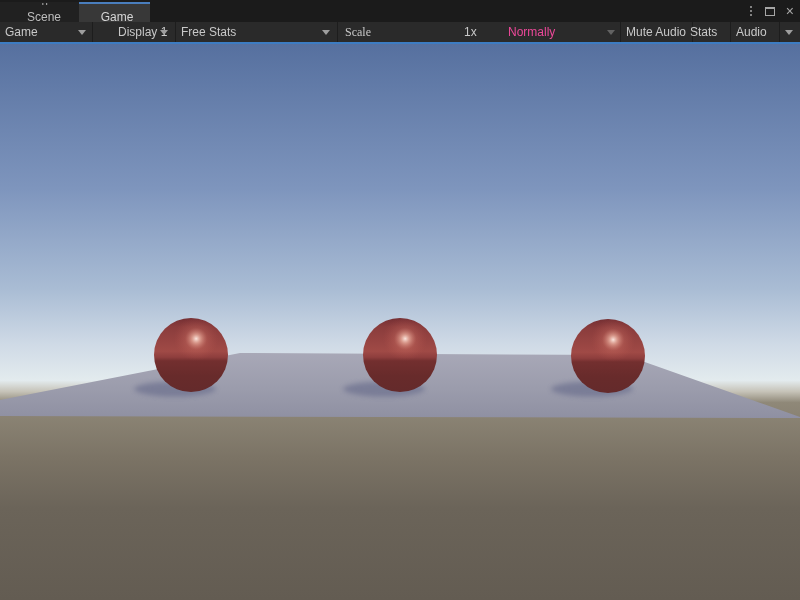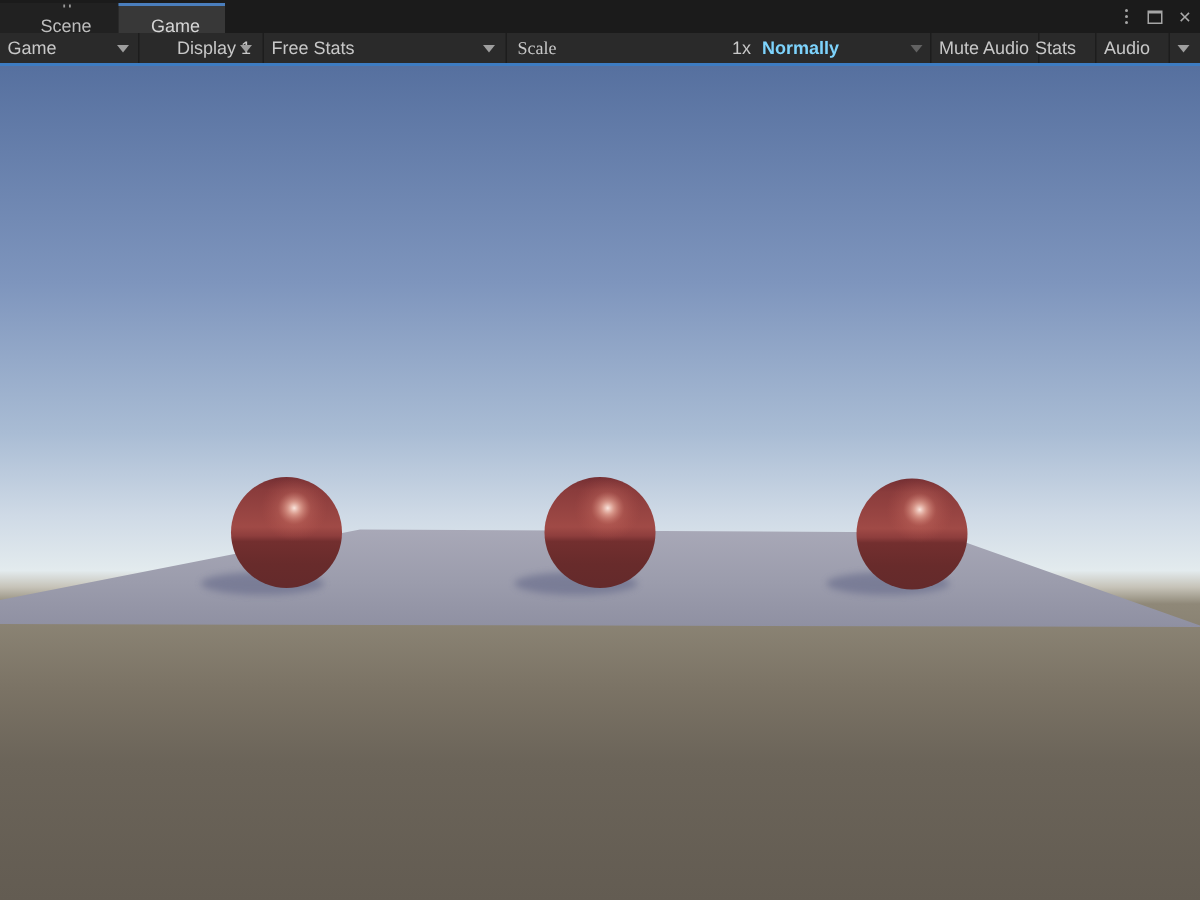--- a/index.html
+++ b/index.html
@@ -21,21 +21,21 @@
 
   
   .toolbar{position:absolute;left:0;top:22px;width:800px;height:20px;background:#2a2a2a;
            font-size:12px;color:#c8c8c8;}
   .accent-line{position:absolute;left:0;top:42px;width:800px;height:2px;background:#3d7cc2;}
   .titem{position:absolute;top:0;height:20px;display:flex;align-items:center;}
   .tsep{position:absolute;top:0;width:1px;height:20px;background:#1d1d1d;}
   .chev{width:0;height:0;border-left:4px solid transparent;border-right:4px solid transparent;
         border-top:5px solid #9e9e9e;}
   .chev.dim{border-top-color:#626262;}
-  .dim-text{color:#7dd3fc;font-weight:bold;}
+  .dim-text{color:#ec4899;}
   .slider-track{position:absolute;left:383px;top:31px;width:75px;height:2px;background:#606060;border-radius:1px;}
   .slider-knob{position:absolute;left:384px;top:25px;width:12px;height:12px;border-radius:50%;background:#9d9d9d;}
 
   
   .viewport{position:absolute;left:0;top:44px;width:800px;height:556px;}
   svg{display:block;}
 </style>
 </head>
 <body>
 
@@ -93,21 +93,21 @@
       <span>Free Stats</span>
     </div>
     <span class="chev" style="position:absolute;left:322px;top:8px;"></span>
     <div class="tsep" style="left:337px;"></div>
 
     <div class="titem" style="left:345px;font-family:Liberation Serif, serif;">
       <span>Scale</span>
     </div>
     <div class="slider-track"></div>
     <div class="slider-knob"></div>
-    <div class="titem" style="left:464px;margin-left:24px;">
+    <div class="titem" style="left:464px;">
       <span>1x</span>
     </div>
 
     <div class="titem dim-text" style="left:508px;">
       <span>Normally</span>
     </div>
     <span class="chev dim" style="position:absolute;left:607px;top:8px;"></span>
     <div class="tsep" style="left:620px;"></div>
 
     <div class="titem" style="left:626px;justify-content:flex-end;">

